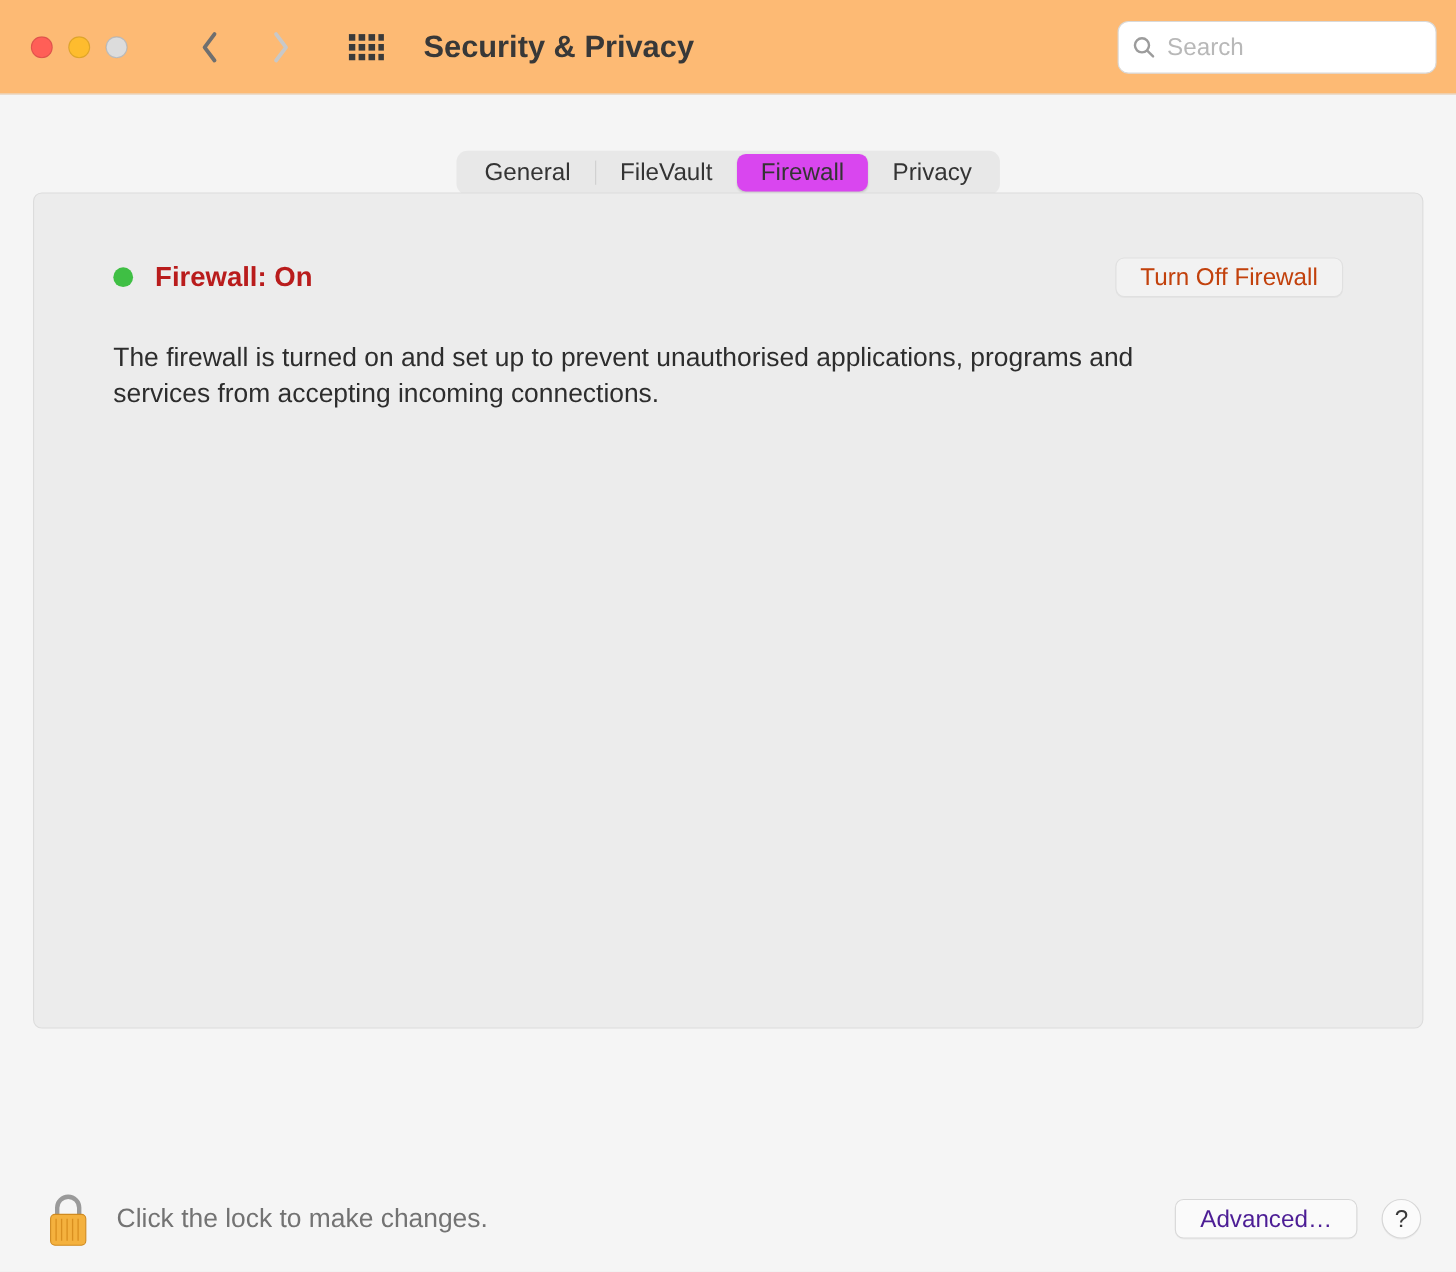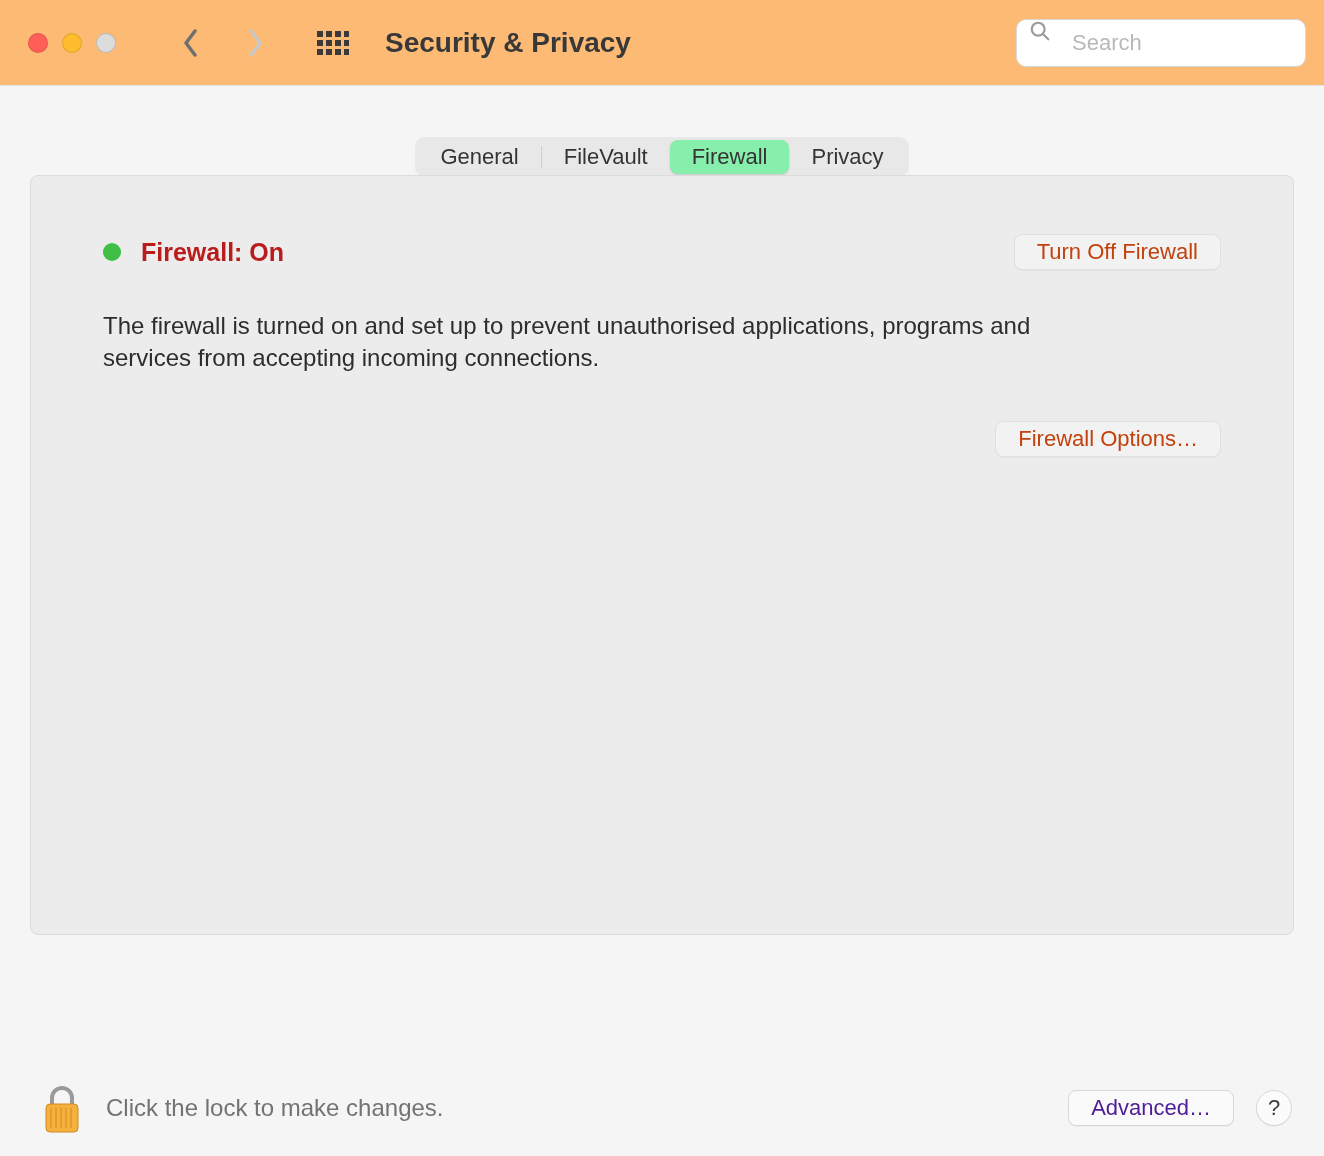--- a/index.html
+++ b/index.html
@@ -36,27 +36,28 @@
     .title {
       font-size: 28px;
       font-weight: 700;
       color: #383838;
       flex: 0 0 auto;
     }
     .spacer { flex: 1 1 auto; }
 
     .search {
       display: flex;
+      align-items: center;
       width: 290px;
       height: 48px;
       border: 1px solid #d9d9d9;
       border-radius: 10px;
       background: #fff;
       padding: 0 12px;
-      gap: 21px;
+      gap: 10px;
     }
     .search svg { flex: 0 0 auto; }
     .search input {
       border: none;
       outline: none;
       background: transparent;
       font-size: 22px;
       color: #333;
       width: 100%;
     }
@@ -77,21 +78,21 @@
       height: 40px;
     }
     .tab {
       font-size: 22px;
       color: #343434;
       padding: 4px 22px;
       border-radius: 8px;
       cursor: default;
     }
     .tab.active {
-      background: #86efac;
+      background: #d946ef;
       box-shadow: 0 1px 2px rgba(0,0,0,0.15);
     }
     .tab-sep {
       width: 1px; height: 22px; background: #cfcfcf;
     }
 
     
     .panel {
       margin: 0 30px 0 30px;
       margin-top: -2px;
@@ -240,23 +241,20 @@
   <div class="status-row">
     <div class="status-left">
       <div class="status-dot" style="background: rgb(63, 191, 68);"></div>
       <div class="status-text">Firewall: On</div>
     </div>
     <div class="btn">Turn Off Firewall</div>
   </div>
 
   <div class="desc">The firewall is turned on and set up to prevent unauthorised applications, programs and services from accepting incoming connections.</div>
 
-  <div class="options-row">
-    <div class="btn">Firewall Options…</div>
-  </div>
 </div>
 
 <div class="footer">
   <div class="lock-icon">
     <svg viewBox="0 0 44 56" width="44" height="56">
       <path d="M12 24 v-6 a10 10 0 0 1 20 0 v6" fill="none" stroke="#9a9a9a" stroke-width="4" stroke-linecap="round"></path>
       <rect x="6" y="24" width="32" height="28" rx="4" fill="#f4b13e" stroke="#d08a1f" stroke-width="1"></rect>
       <line x1="11" y1="28" x2="11" y2="48" stroke="#d98f1f" stroke-width="1.2"></line>
       <line x1="16" y1="28" x2="16" y2="48" stroke="#d98f1f" stroke-width="1.2"></line>
       <line x1="21" y1="28" x2="21" y2="48" stroke="#d98f1f" stroke-width="1.2"></line>

